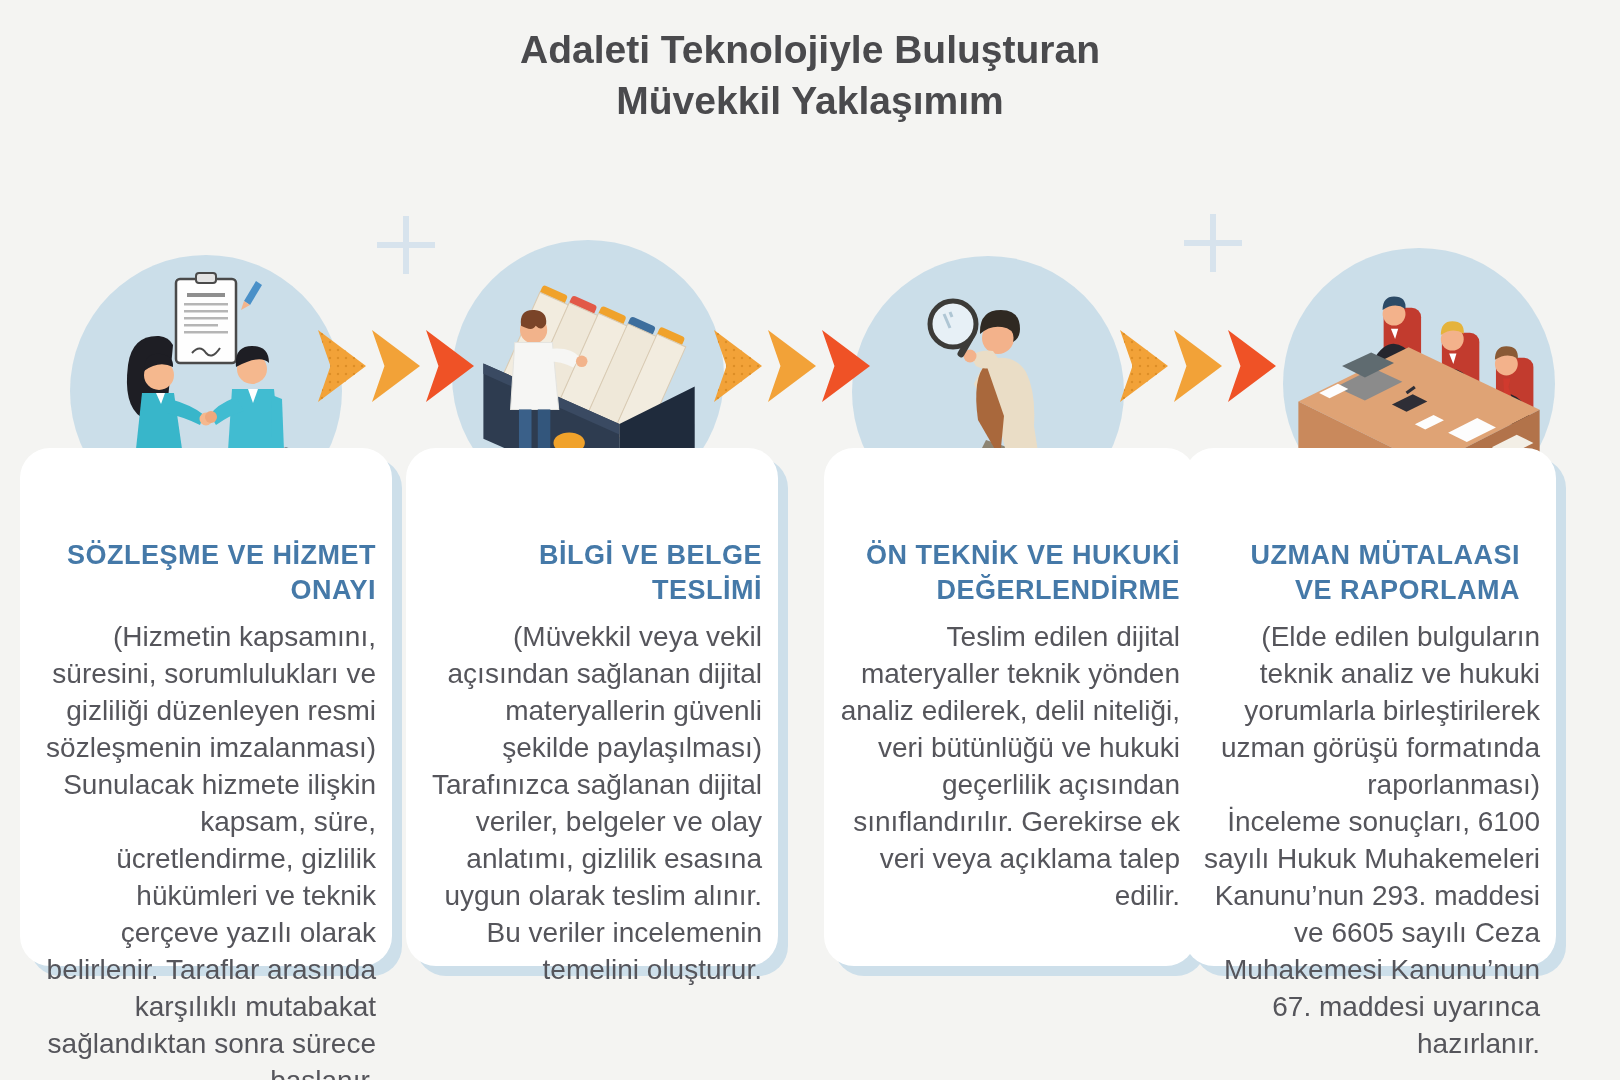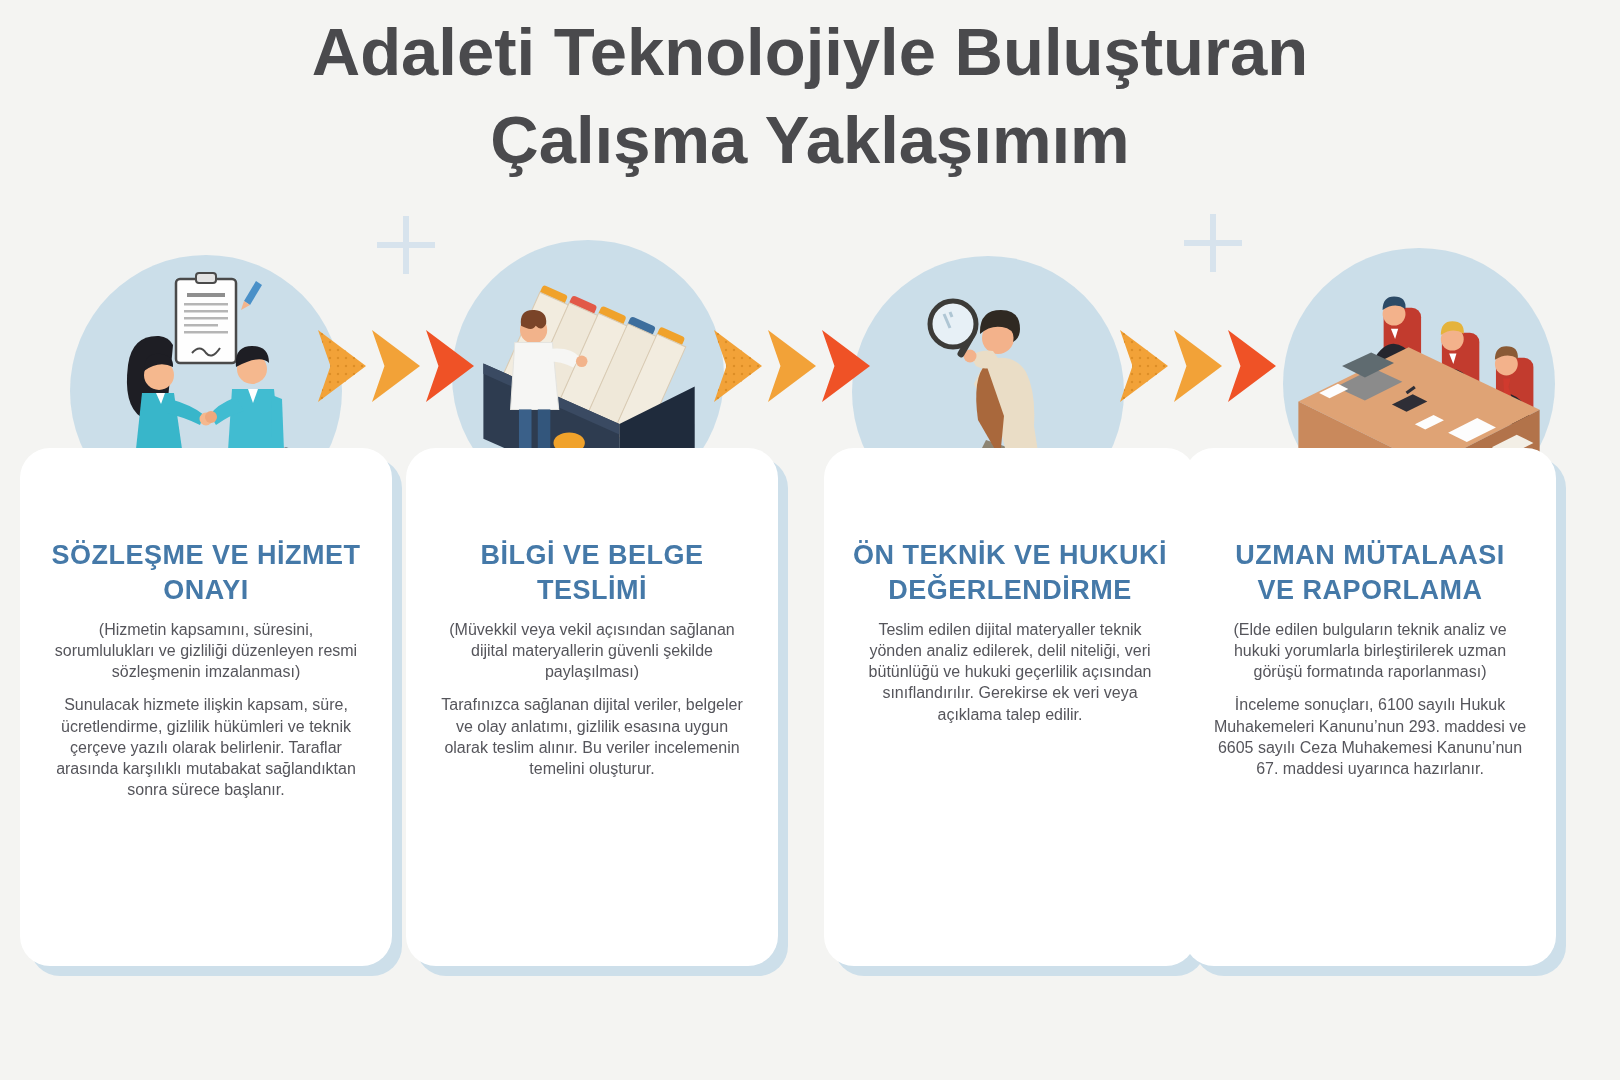--- a/index.html
+++ b/index.html
@@ -2,38 +2,38 @@
 <html><head>
 <meta charset="utf-8">
 <style>
   html,body{margin:0;padding:0;background:#E9E9E7;}
   .stage{
     position:relative;width:1620px;height:1080px;background:#F4F4F2;
     overflow:hidden;font-family:"Liberation Sans",sans-serif;
   }
   
   .title{
-    position:absolute;top:8px;left:0;right:0;text-align:center;
-    font-size:67px;font-weight:700;color:#4A4A4D;line-height:1.32;
+    position:absolute;top:24px;left:0;right:0;text-align:center;
+    font-size:39px;font-weight:700;color:#4A4A4D;line-height:1.32;
     letter-spacing:0px;
   }
   
   .card{
     position:absolute;top:448px;width:372px;height:518px;box-sizing:border-box;
     background:#FFFFFF;border-radius:30px;box-shadow:10px 10px 0 #CDDFEA;
-    padding:90px 16px 18px;text-align:center;
+    padding:90px 16px 18px;text-align:right;
   }
   .card-1{left:20px}.card-2{left:406px}.card-3{left:824px}.card-4{left:1184px}
   .card-heading{
     margin:0 0 12px;font-size:27px;font-weight:800;color:#4579A8;
     letter-spacing:.5px;line-height:1.28;
   }
   .card-4 .card-heading{max-width:300px;margin-left:auto;margin-right:auto;}
   .card-summary,.card-detail{
-    margin:12px;font-size:16px;color:#55555B;line-height:1.32;font-weight:400;
+    margin:0;font-size:28px;color:#55555B;line-height:1.32;font-weight:400;
   }
   
   .circle{
     position:absolute;width:272px;height:272px;border-radius:50%;
     background:#CBDEE9;display:flex;align-items:flex-end;justify-content:center;
     overflow:visible;
   }
   .circle-1{left:70px;top:255px}
   .circle-2{left:452px;top:240px}
   .circle-3{left:852px;top:256px}
@@ -59,21 +59,21 @@
   .plus::before{content:"";position:absolute;left:0;top:26px;width:58px;height:6px;background:#D7E3ED;}
   .plus::after{content:"";position:absolute;top:0;left:26px;height:58px;width:6px;background:#D7E3ED;}
 </style>
 </head>
 <body>
 
 <div class="stage">
 
   <div class="title">
     <div>Adaleti Teknolojiyle Buluşturan</div>
-    <div>Çalışma Yaklaşımım</div>
+    <div>Müvekkil Yaklaşımım</div>
   </div>
 
   <div class="plus plus-1"></div>
   <div class="plus plus-2"></div>
 
   <div class="circle circle-1">
     <svg width="244" height="262" viewBox="0 0 240 262">
 
       <rect x="90" y="14" width="60" height="84" rx="4" fill="#FEFEFE" stroke="#4A4A4A" stroke-width="2.5"></rect>
       <rect x="110" y="8" width="20" height="10" rx="3" fill="#E3E3E3" stroke="#4A4A4A" stroke-width="2"></rect>

